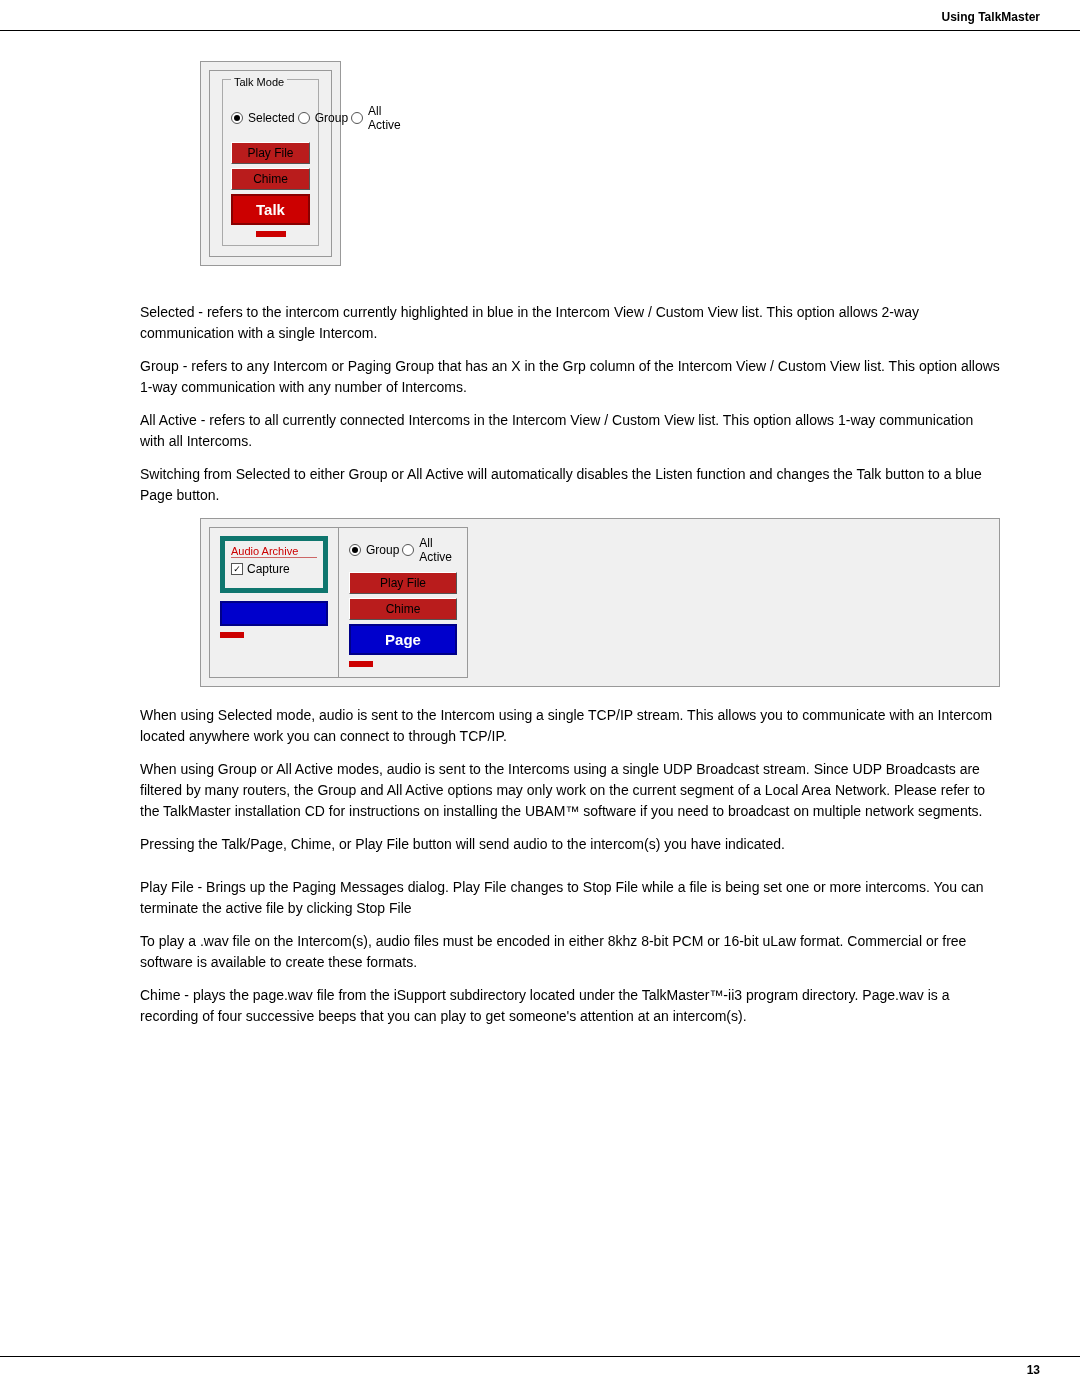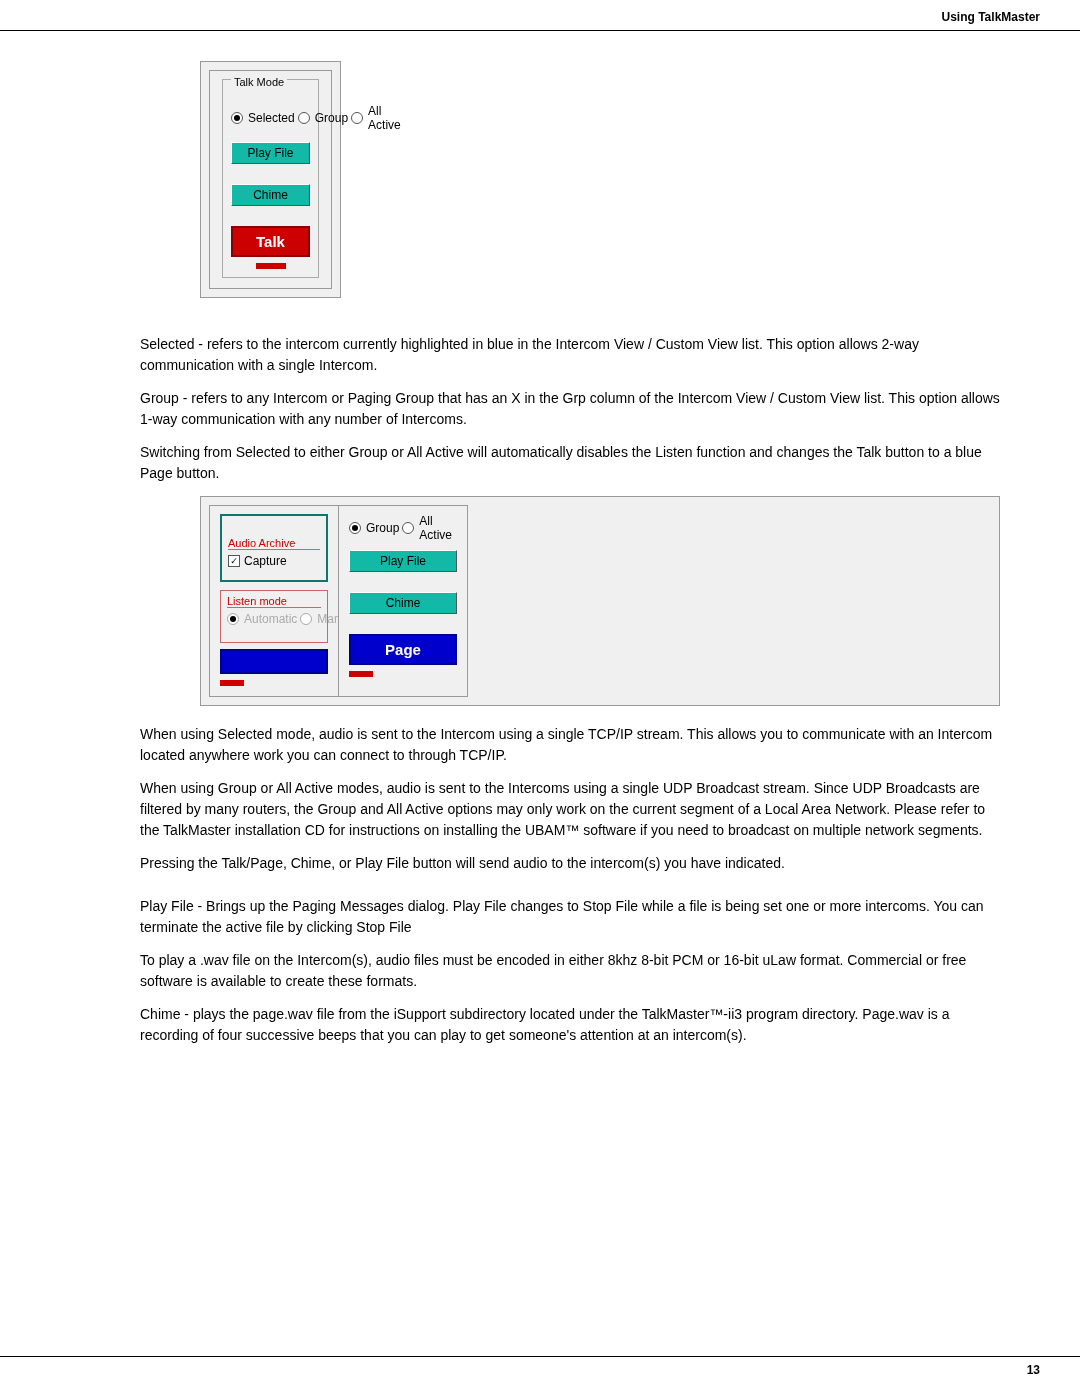--- a/index.html
+++ b/index.html
@@ -106,28 +106,28 @@
       height: 6px;
       border-radius: 50%;
       background: #000;
     }
 
     .btn-panel {
       display: block;
       width: 100%;
       padding: 3px 0;
       font-size: 12px;
-      background: #14b8a6;
+      background: #b91c1c;
       border: 1px solid #888;
       border-top-color: #fff;
       border-left-color: #fff;
       border-right-color: #555;
       border-bottom-color: #555;
       text-align: center;
-      margin-bottom: 20px;
+      margin-bottom: 4px;
       cursor: pointer;
       font-family: Arial, sans-serif;
     }
 
     .btn-talk {
       display: block;
       width: 100%;
       padding: 5px 0;
       font-size: 15px;
       font-weight: bold;
@@ -287,48 +287,34 @@
             <div class="small-red-bar"></div>
           </div>
         </div>
       </div>
     </div>
 
     <p class="text-block">Selected - refers to the intercom currently highlighted in blue in the Intercom View / Custom View list. This option allows 2-way communication with a single Intercom.</p>
 
     <p class="text-block">Group - refers to any Intercom or Paging Group that has an X in the Grp column of the Intercom View / Custom View list. This option allows 1-way communication with any number of Intercoms.</p>
 
+    <p class="text-block">All Active - refers to all currently connected Intercoms in the Intercom View / Custom View list. This option allows 1-way communication with all Intercoms.</p>
 
     <p class="text-block">Switching from Selected to either Group or All Active will automatically disables the Listen function and changes the Talk button to a blue Page button.</p>
 
     <div style="margin-bottom: 18px;">
       <div class="screenshot-box second">
 
         <div class="left-panel">
           <div>
-            <div style="border: 2px solid #0f766e; padding: 21px 6px 6px 6px; margin-bottom: 8px;">
+            <div style="border: 5px solid #0f766e; padding: 4px 6px 6px 6px; margin-bottom: 8px;">
               <div class="panel-section-title">Audio Archive</div>
               <div class="checkbox-item">
                 <div class="checkbox-box">✓</div>
                 <span>Capture</span>
-              </div>
-            </div>
-          </div>
-          <div>
-            <div style="border: 1px solid #cc6666; padding: 4px 6px 6px 6px;">
-              <div class="panel-section-title">Listen mode</div>
-              <div class="radio-group">
-                <div class="radio-item radio-disabled">
-                  <div class="radio-circle selected" style="border-color:#aaa;"></div>
-                  <span style="color:#aaa;">Automatic</span>
-                </div>
-                <div class="radio-item radio-disabled">
-                  <div class="radio-circle" style="border-color:#aaa;"></div>
-                  <span style="color:#aaa;">Manual</span>
-                </div>
               </div>
             </div>
           </div>
           <div style="margin-top: 6px;">
             <button class="blue-btn-panel" style="font-size:13px;">&nbsp;</button>
             <div class="small-red-bar" style="width:24px; margin:0;"></div>
           </div>
         </div>
 
         <div class="right-panel">

